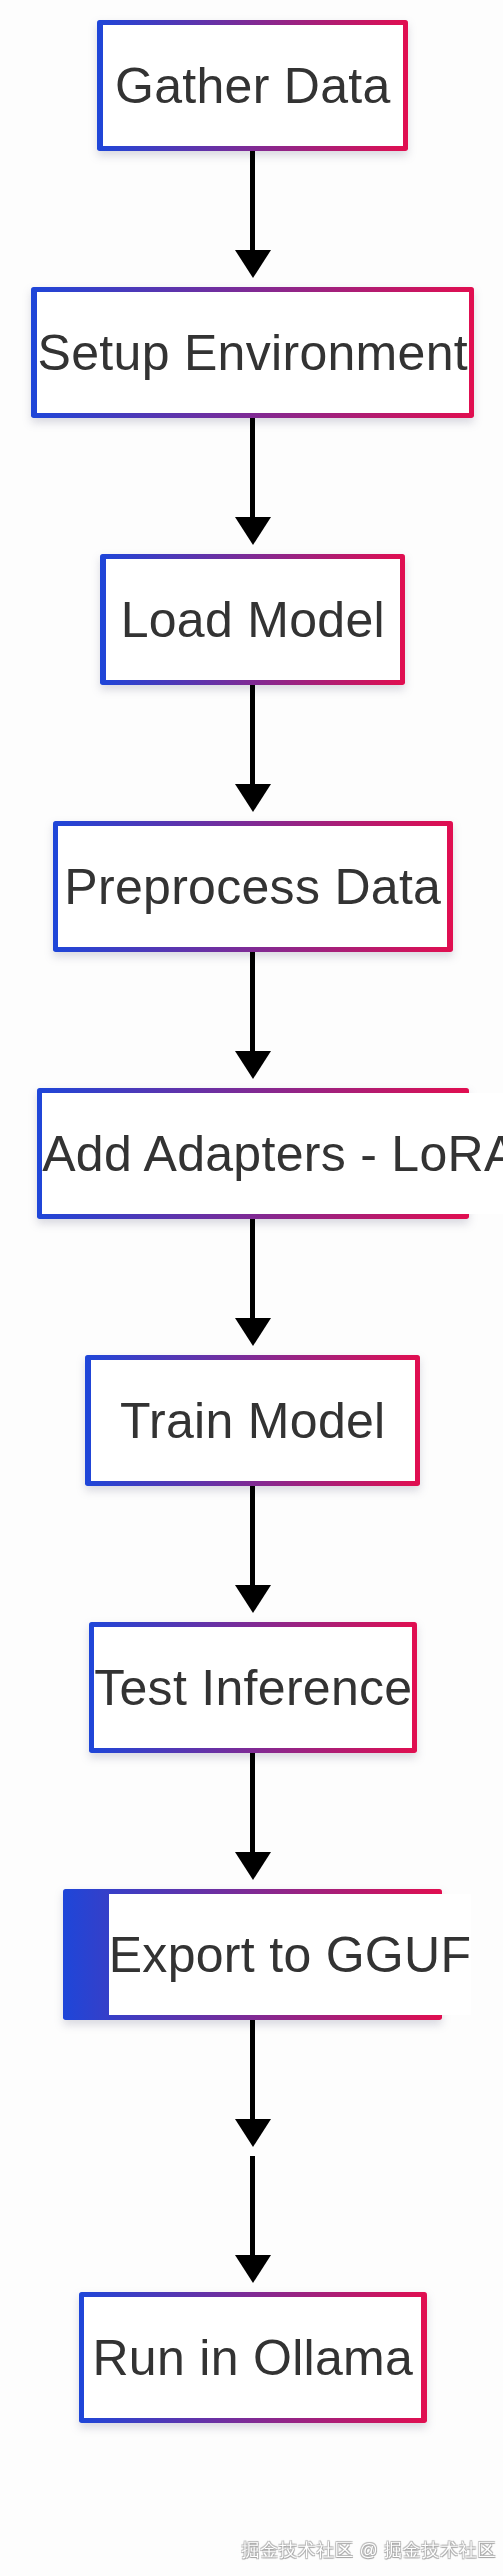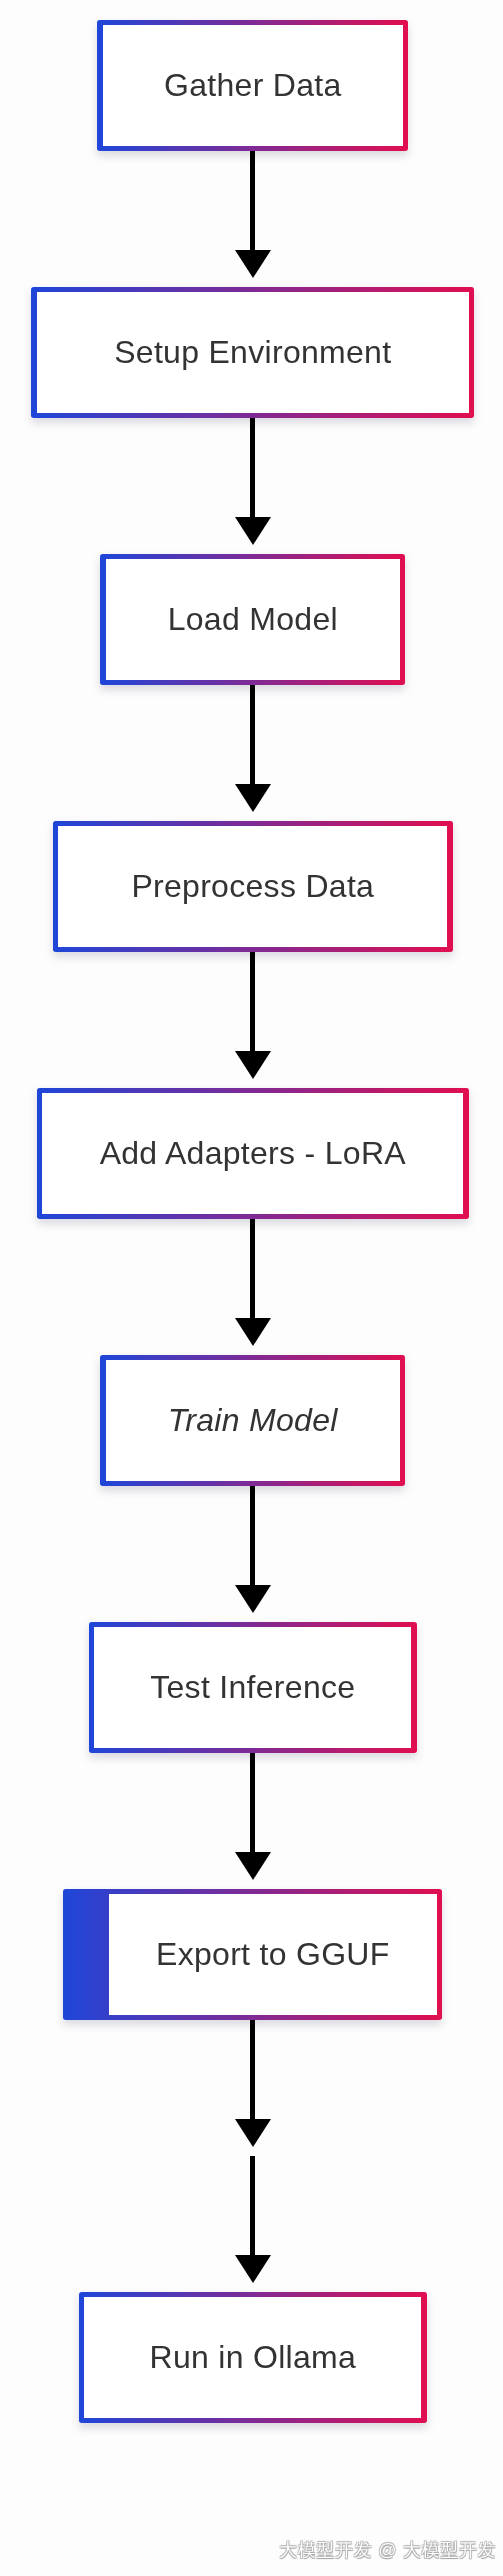--- a/index.html
+++ b/index.html
@@ -42,32 +42,32 @@
   }
   .node-inner {
     flex: 1;
     margin: 5.4px;
     background: var(--node-bg);
     display: flex;
     align-items: center;
     justify-content: center;
   }
   .node-label {
-    font-size: 32px;
+    font-size: 50px;
     color: var(--node-text);
     white-space: nowrap;
     letter-spacing: 0.3px;
   }
   
   .n1  { width: 311px; }
   .n2  { width: 443px; }
   .n3  { width: 305px; }
   .n4  { width: 400px; }
   .n5  { width: 432px; }
-  .n6  { width: 305px; font-style: italic; }
+  .n6  { width: 335px; }
   .n7  { width: 328px; }
   .n8  { width: 379px; padding-left: 40px; }
   .n9  { width: 389px; }
   .n10 { width: 348px; }
   .arrow {
     height: 136px;
     display: flex;
     flex-direction: column;
     align-items: center;
     flex-shrink: 0;
@@ -201,15 +201,15 @@
     </div>
 
     <div class="node n10">
       <div class="node-inner">
         <span class="node-label">Run in Ollama</span>
       </div>
     </div>
 
   </div>
 
-  <div class="watermark">大模型开发 @ 大模型开发</div>
+  <div class="watermark">掘金技术社区 @ 掘金技术社区</div>
 </div>
 
 
 </body></html>

